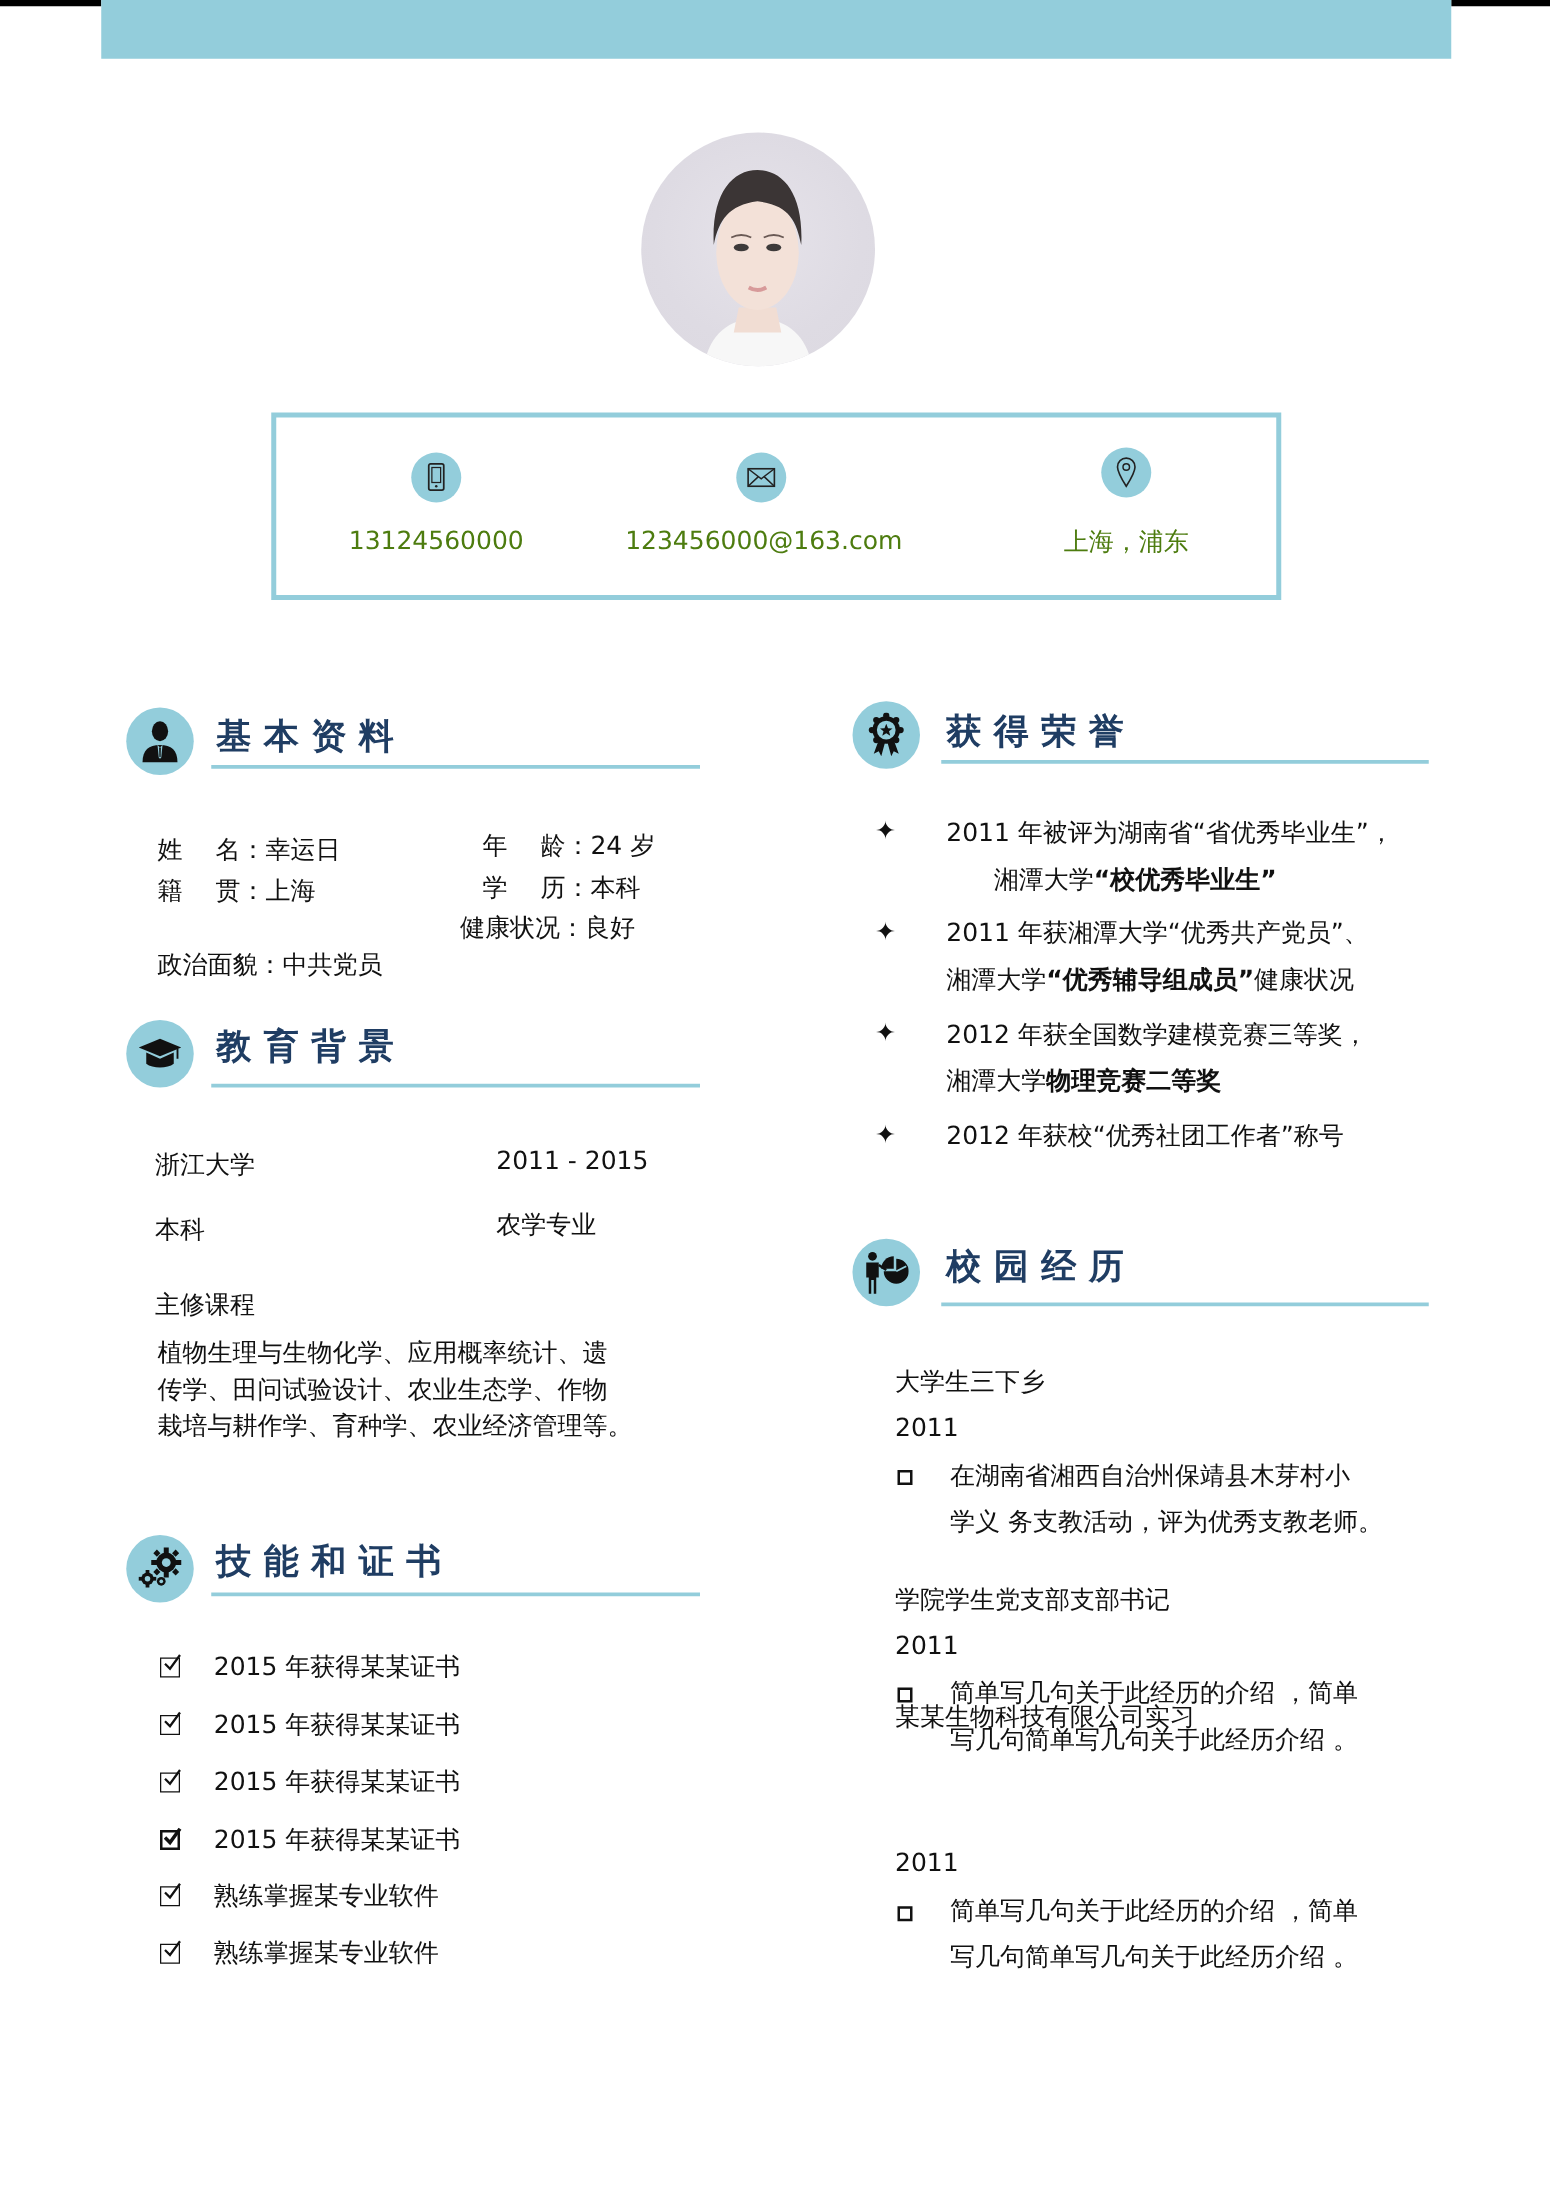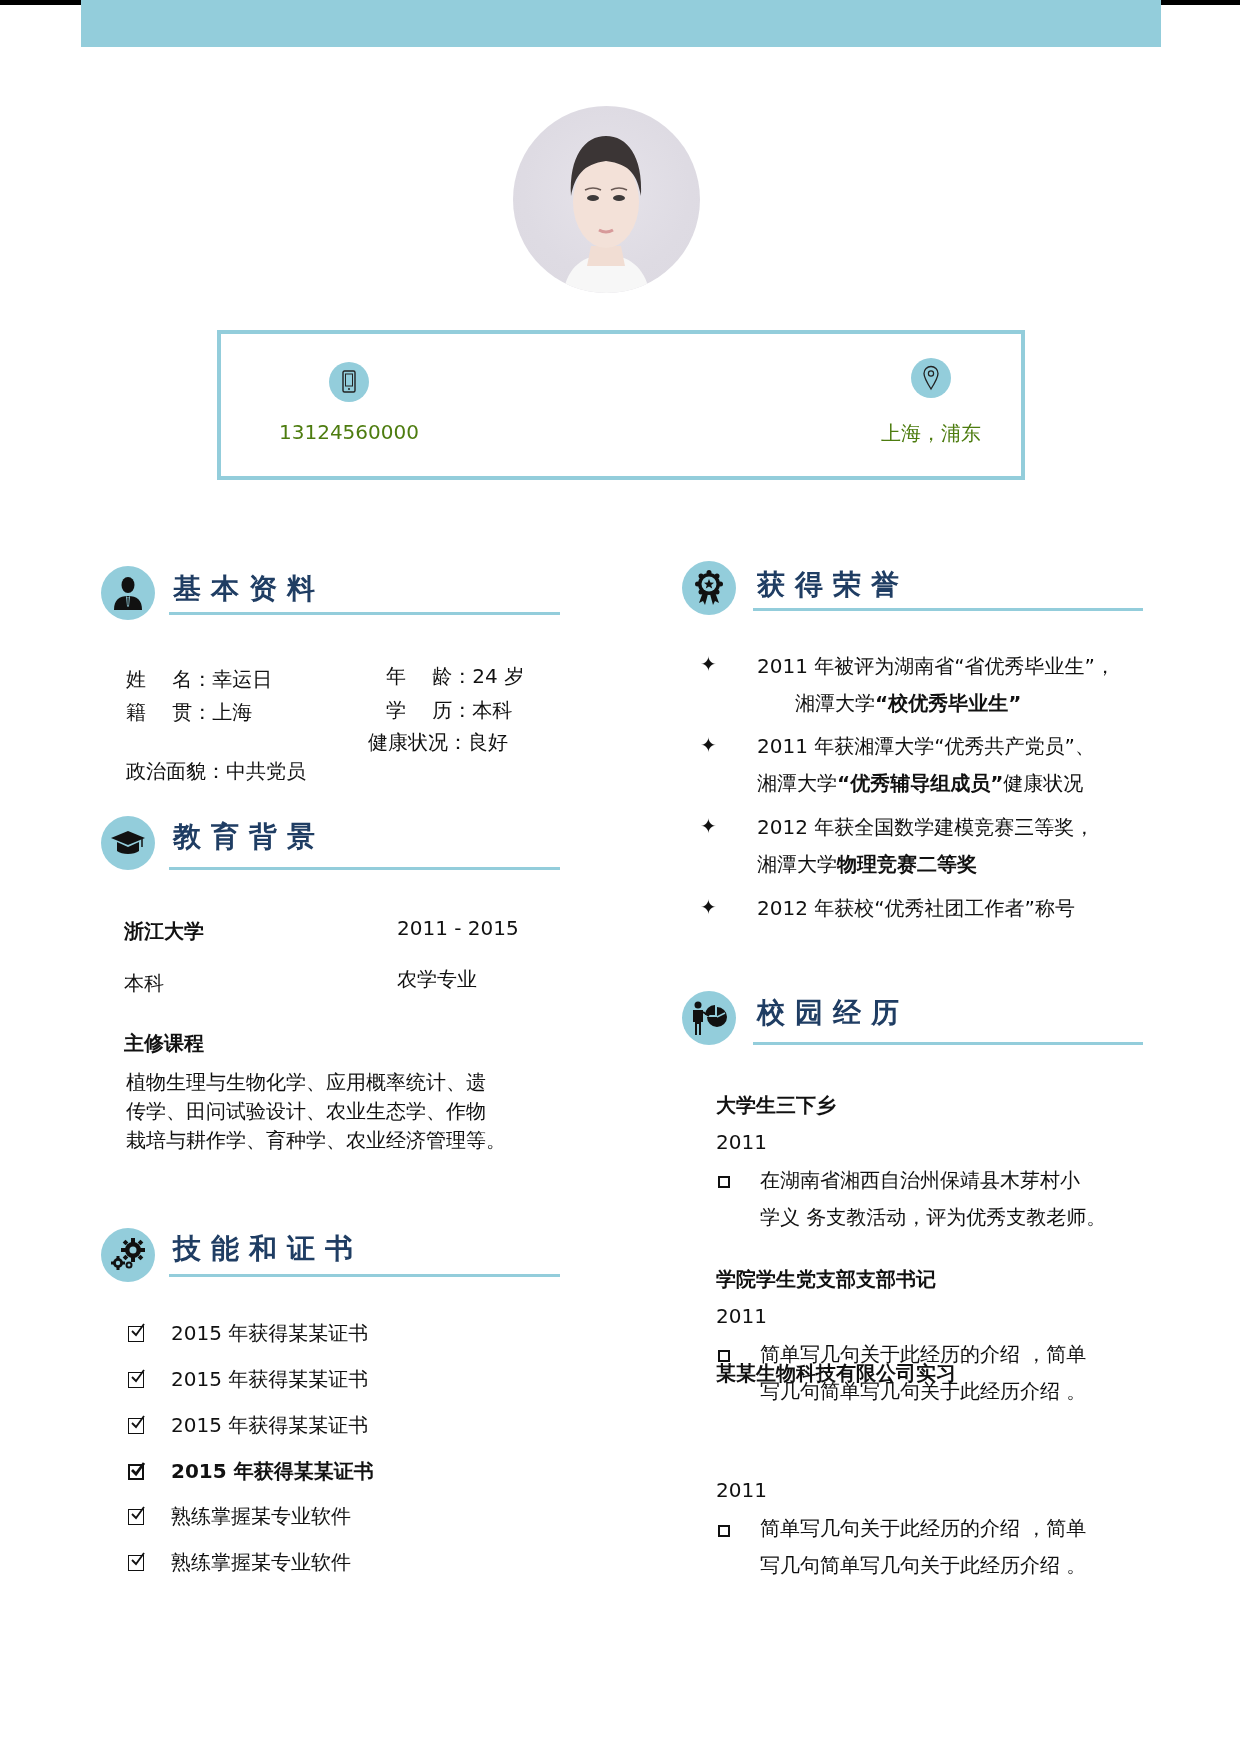--- a/index.html
+++ b/index.html
@@ -20,21 +20,21 @@
   .contact-icon { position: absolute; top: 28px; width: 40px; height: 40px; border-radius: 50%; background: #93cddb;
                   display: flex; align-items: center; justify-content: center; }
   .contact-text { position: absolute; top: 86px; white-space: nowrap; font-size: 20px; color: #4d7c0f; }
 
   .sec-icon { position: absolute; width: 54px; height: 54px; border-radius: 50%; background: #93cddb;
               display: flex; align-items: center; justify-content: center; }
   .sec-title { position: absolute; font-size: 28px; font-weight: bold; color: #1f3d63; letter-spacing: 10px; white-space: nowrap; }
   .sec-rule { position: absolute; height: 3px; background: #93cddb; }
 
   .txt { position: absolute; white-space: nowrap; font-size: 20px; color: #111; }
-  .bold { font-weight: bold; }
+  .bold { font-weight: normal; }
   .mark { position: absolute; font-size: 20px; color: #111; }
   .sq { position: absolute; width: 12px; height: 12px; border: 2.5px solid #111; }
   .chk { position: absolute; width: 16px; height: 16px; border: 1.6px solid #111; }
   .chk svg { position: absolute; left: 1px; top: -4px; }
   .chk.b { border-width: 2.6px; }
 </style>
 </head>
 <body>
 
 <div class="top-strip-l"></div>
@@ -59,21 +59,30 @@
   <div class="contact-item" style="left:38px;width:180px;">
     <div class="contact-icon" style="left:70px;">
       <svg width="18" height="24" viewBox="0 0 18 24">
           <rect x="3" y="1" width="12" height="21" rx="1.5" fill="none" stroke="#222" stroke-width="1.4"></rect>
           <rect x="5.5" y="4" width="7" height="12" fill="none" stroke="#222" stroke-width="1"></rect>
           <circle cx="9" cy="19" r="1" fill="#222"></circle>
         </svg>
     </div>
     <div class="contact-text" style="left:0;width:180px;">13124560000</div>
   </div>
-  <div class="contact-item" style="left:630px;width:160px;">
+  <div class="contact-item" style="left:270px;width:240px;">
+    <div class="contact-icon" style="left:98px;">
+      <svg width="24" height="18" viewBox="0 0 24 18">
+          <rect x="1.5" y="2" width="21" height="14" fill="none" stroke="#222" stroke-width="1.3"></rect>
+          <path d="M1.5 2 L12 10 L22.5 2 M1.5 16 L9.5 8.5 M22.5 16 L14.5 8.5" stroke="#222" stroke-width="1.2" fill="none"></path>
+        </svg>
+    </div>
+    <div class="contact-text" style="left:0;width:240px;">123456000@163.com</div>
+  </div>
+  <div class="contact-item" style="left:600px;width:160px;">
     <div class="contact-icon" style="left:60px;top:24px;">
       <svg width="18" height="26" viewBox="0 0 18 26">
           <path d="M9 24 C4 16 2 12 2 8.5 A7 7 0 0 1 16 8.5 C16 12 14 16 9 24 Z" fill="none" stroke="#222" stroke-width="1.3"></path>
           <circle cx="9" cy="8.5" r="2.6" fill="none" stroke="#222" stroke-width="1.2"></circle>
         </svg>
     </div>
     <div class="contact-text" style="left:0;width:160px;">上海，浦东</div>
   </div>
 </div>
 

